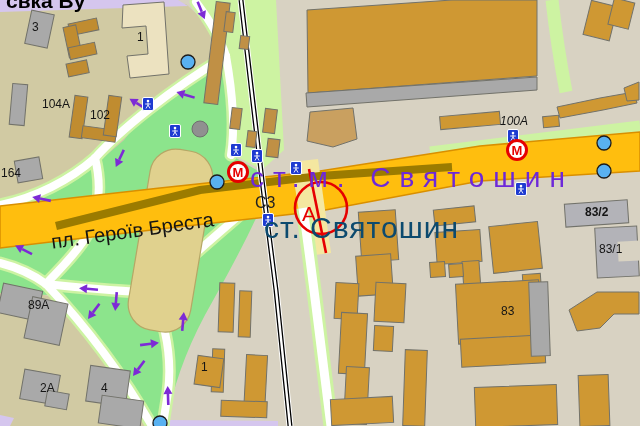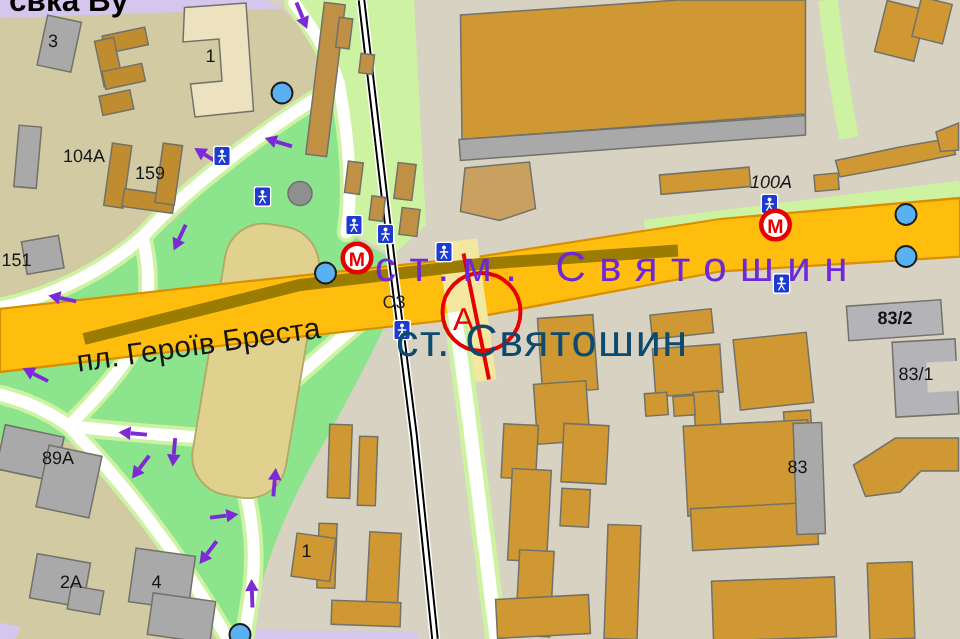--- a/index.html
+++ b/index.html
@@ -5,21 +5,21 @@
   html,body{margin:0;padding:0;}
   #map{position:relative;width:640px;height:426px;overflow:hidden;background:#d8d2c2;
        font-family:"Liberation Sans",sans-serif;cursor:default;}
   #base{position:absolute;left:0;top:0;}
   .lbl{position:absolute;color:#151515;white-space:nowrap;line-height:1;}
   .bl{font-size:12px;}
   .street-top{font-size:21px;font-weight:600;color:#000;}
   .square-lbl{font-size:20px;transform:rotate(-8deg);transform-origin:left top;}
   .metro-red{font-size:28px;color:#6d28d9;letter-spacing:9px;}
   .rail-black{font-size:30px;color:#0c4a6e;letter-spacing:1px;}
-  .roadref{font-size:12px;color:#222;}
+  .roadref{font-size:16px;color:#222;}
   .micon{position:absolute;width:22px;height:22px;border-radius:50%;background:#fff;
          border:3px solid #e60000;box-sizing:border-box;display:flex;align-items:center;
          justify-content:center;font-size:13px;font-weight:bold;color:#e60000;}
   .ped{position:absolute;width:12px;height:14px;}
   #amarker{position:absolute;left:286px;top:156px;width:76px;height:104px;}
   #amarker .aletter{position:absolute;left:16px;top:46px;font-size:21px;color:#e60000;}
 </style>
 </head>
 <body>
 
@@ -266,24 +266,24 @@
 
 <div class="lbl street-top" style="left:6px;top:-10px;">свка Ву</div>
 <div class="lbl square-lbl" style="left:50px;top:232px;">пл. Героїв Бреста</div>
 <div class="lbl metro-red" style="left:250px;top:164px;">ст.м. Святошин</div>
 <div class="lbl rail-black" style="left:264px;top:213px;">ст. Святошин</div>
 <div class="lbl roadref" style="left:255px;top:195px;">С3</div>
 
 <div class="lbl bl" style="left:32px;top:21px;">3</div>
 <div class="lbl bl" style="left:137px;top:31px;">1</div>
 <div class="lbl bl" style="left:12px;top:98px;margin-left:30px;">104А</div>
-<div class="lbl bl" style="left:90px;top:109px;">159</div>
-<div class="lbl bl" style="left:1px;top:167px;">151</div>
+<div class="lbl bl" style="left:90px;top:109px;">102</div>
+<div class="lbl bl" style="left:1px;top:167px;">164</div>
 <div class="lbl bl" style="left:28px;top:299px;">89А</div>
 <div class="lbl bl" style="left:40px;top:382px;">2А</div>
 <div class="lbl bl" style="left:101px;top:382px;">4</div>
 <div class="lbl bl" style="left:201px;top:361px;">1</div>
 <div class="lbl bl" style="left:500px;top:115px;font-style:italic;">100А</div>
 <div class="lbl bl" style="left:585px;top:206px;font-weight:bold;">83/2</div>
 <div class="lbl bl" style="left:599px;top:243px;">83/1</div>
-<div class="lbl bl" style="left:525px;top:305px;">83</div>
+<div class="lbl bl" style="left:501px;top:305px;">83</div>
 
 </div>
 
 </body></html>

